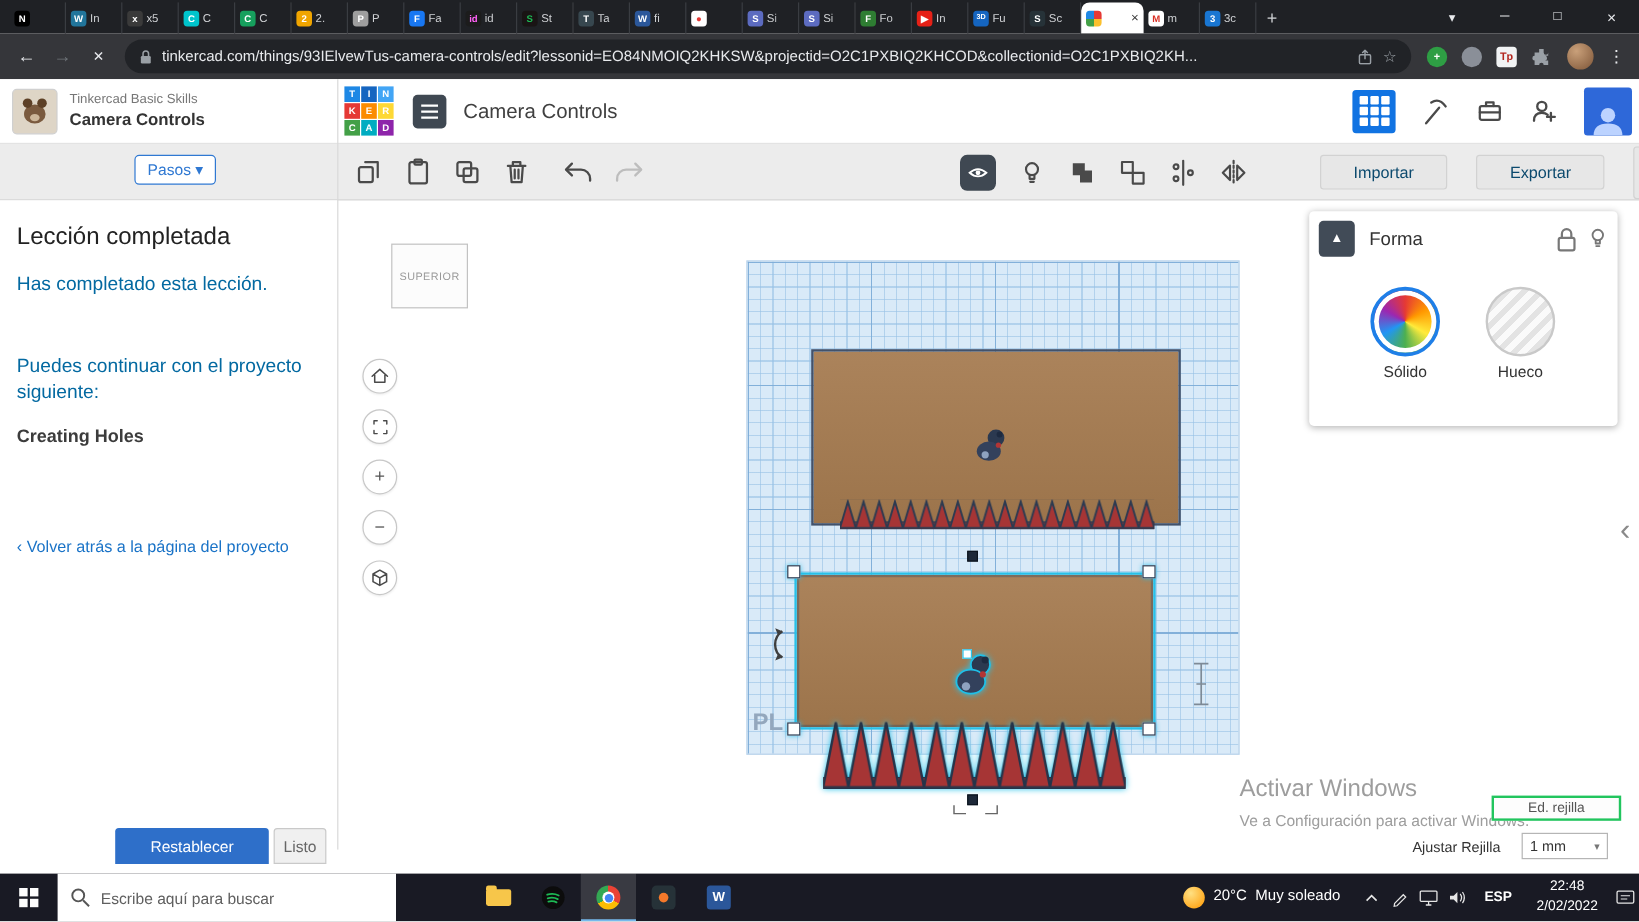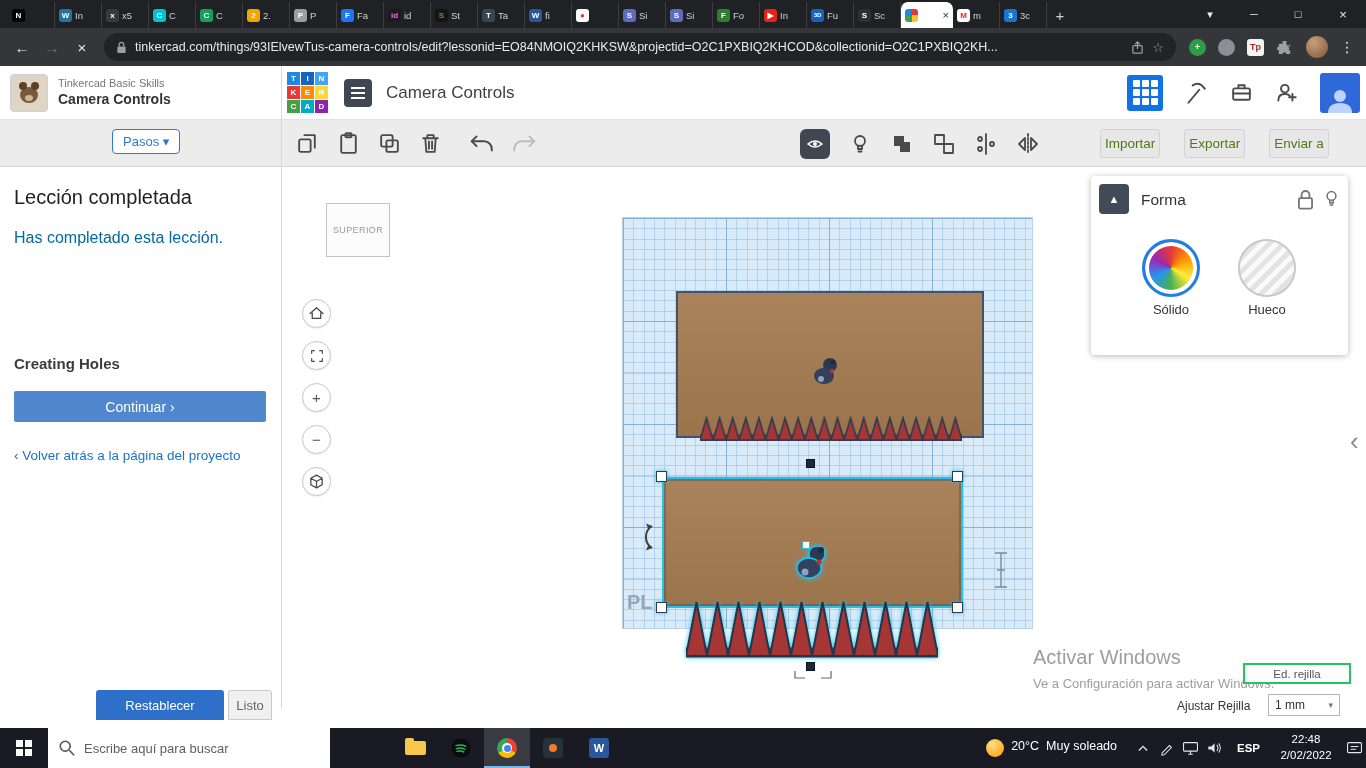--- a/index.html
+++ b/index.html
@@ -38,21 +38,21 @@
   .lessicon{width:28px;height:28px;background:#3f4852;border-radius:4px;margin-left:16px;display:flex;align-items:center;justify-content:center}
   .doctitle{font-size:17px;color:#404040;margin-left:14px}
   .hdr-right{margin-left:auto;display:flex;align-items:center;gap:20px;padding-right:6px}
   .gridbtn{width:36px;height:36px;background:#1173e2;border-radius:3px;display:grid;grid-template-columns:repeat(3,7px);grid-auto-rows:7px;gap:2px;align-content:center;justify-content:center}
   .gridbtn i{background:#fff;border-radius:1px}
   .avatar-sq{width:40px;height:40px;background:#2e68d9;border-radius:3px;display:flex;align-items:flex-end;justify-content:center;overflow:hidden}
   
   .tctool{position:absolute;left:0;top:120px;width:1366px;height:47px;background:#ececec;border-bottom:1px solid #d6d6d6}
   .pasos{position:absolute;left:112px;top:9px;background:#fff;border:1px solid #2f78d2;color:#2f78d2;font-size:13px;border-radius:4px;padding:4px 10px}
   .ticons{position:absolute;top:0;height:47px;display:flex;align-items:center;gap:16px}
-  .btn3{background:#e7e7e7;border:1px solid #d2d2d2;color:#4d7c0f;border-radius:3px;padding:6px 4px;font-size:13.5px}
+  .btn3{background:#e7e7e7;border:1px solid #d2d2d2;color:#0c4a6e;border-radius:3px;padding:6px 27px;font-size:13.5px}
   .ic *{stroke:#4a4a4a;fill:none;stroke-width:1.8;stroke-linecap:round;stroke-linejoin:round}
   .ic.dis *{stroke:#bdbdbd}
   .ic.fillic *{fill:#4a4a4a;stroke:none}
   .notebtn{width:30px;height:30px;background:#3f4852;border-radius:6px;display:flex;align-items:center;justify-content:center}
   
   .sidebar{position:absolute;left:0;top:167px;width:281px;height:541px;background:#fff;z-index:3}
   .vline{position:absolute;left:281px;top:66px;width:1px;height:642px;background:#d9d9d9;z-index:4}
   .sb-title{position:absolute;left:14px;top:19px;font-size:20px;font-weight:normal;color:#222}
   .sb-p{position:absolute;left:14px;font-size:16px;color:#0369a1;width:252px;line-height:1.35}
   .sb-next{position:absolute;left:14px;top:188px;font-size:15px;font-weight:bold;color:#3c3c3c}
@@ -369,22 +369,22 @@
     <div class="ticons" style="left:1100px;gap:24px">
       <div class="btn3">Importar</div>
       <div class="btn3">Exportar</div>
       <div class="btn3">Enviar a</div>
     </div>
   </div>
 
   <div class="sidebar">
     <div class="sb-title">Lección completada</div>
     <div class="sb-p" style="top:60px">Has completado esta lección.</div>
+    <div class="sb-p" style="top:128px">Puedes continuar con el proyecto siguiente:</div>
     <div class="sb-next">Creating Holes</div>
-    <div class="sb-cont">Continuar ›</div>
     <div class="sb-link">‹ Volver atrás a la página del proyecto</div>
     <div class="sb-reset">Restablecer</div>
     <div class="sb-listo">Listo</div>
   </div>
   <div class="vline"></div>
 
   <div class="viewcube">SUPERIOR</div>
 
   <div class="vbtn" style="top:299px">
     <svg class="ic" width="17" height="17" viewBox="0 0 24 24">

